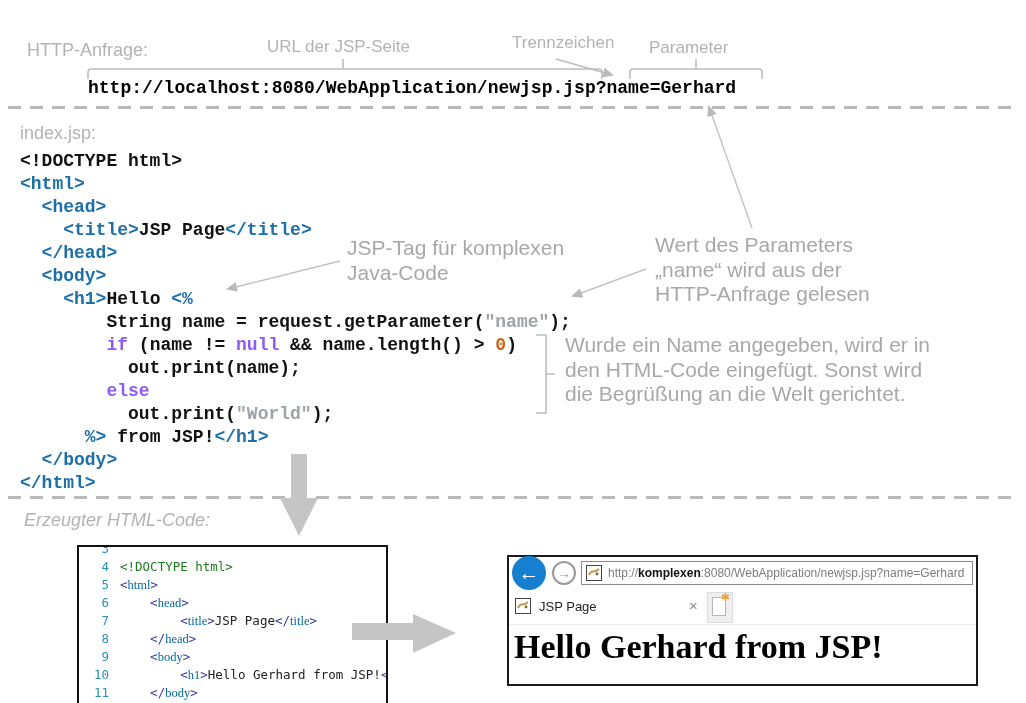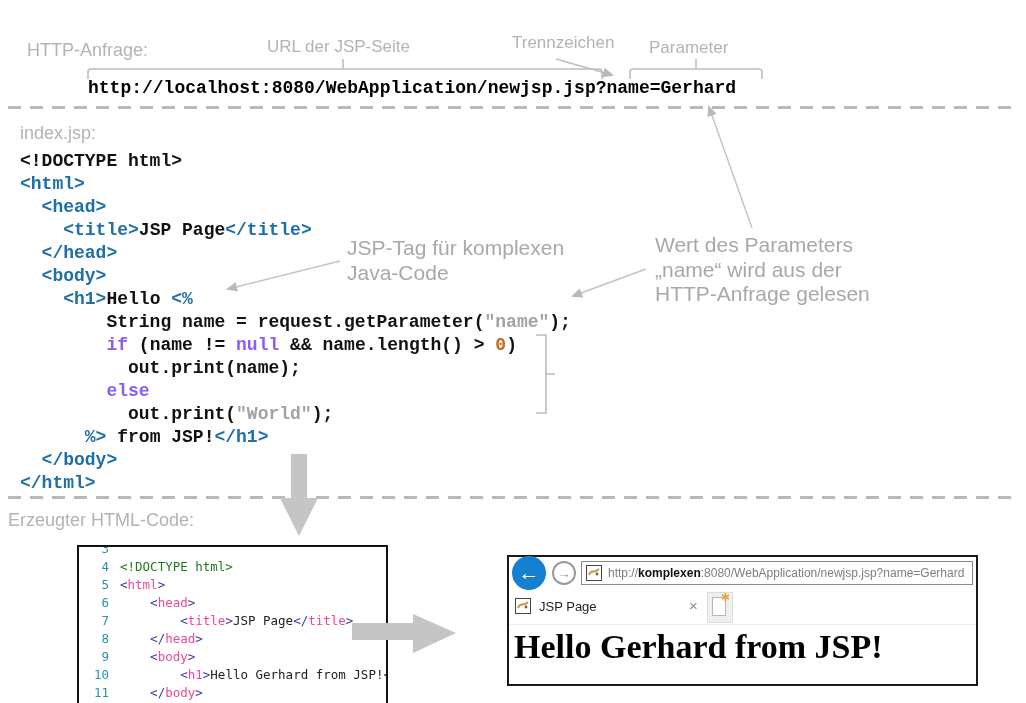--- a/index.html
+++ b/index.html
@@ -28,21 +28,21 @@
 
   
   .codebox { position:absolute; left:77px; top:513px; width:311px; height:175px;
              border:2px solid #111; background:#fff; overflow:hidden; padding:0 0 0 6px; }
   .codebox .inner { margin-top:-7px; }
   .codebox .cline { display:flex; white-space:pre; font-family:"DejaVu Sans Mono", monospace;
                     font-size:12.5px; line-height:18px; }
   .g-ln { width:24px; flex:none; text-align:right; color:#2B91AF; margin-right:11px; }
   .seg-doc { color:#1F7A1F; }
   .seg-ab  { color:#3C3C9E; }
-  .seg-tn  { color:#ec4899; }
+  .seg-tn  { color:#0369a1;font-family:Liberation Serif, serif; }
   .seg-tx  { color:#222; }
 
   
   .overlay { position:absolute; left:0; top:0; pointer-events:none; }
 
   
   .browser { position:absolute; left:507px; top:523px; width:471px; height:131px;
              border:2px solid #1a1a1a; background:#fff; }
   .navrow { position:relative; height:32px; }
   .backbtn { position:absolute; left:3px; top:-1px; width:34px; height:34px; border-radius:50%;
@@ -90,22 +90,27 @@
 
   <div class="ann" style="left:347px; top:204px;">
     <div>JSP-Tag für komplexen</div>
     <div>Java-Code</div>
   </div>
   <div class="ann" style="left:655px; top:201px;">
     <div>Wert des Parameters</div>
     <div>„name“ wird aus der</div>
     <div>HTTP-Anfrage gelesen</div>
   </div>
+  <div class="ann" style="left:565px; top:301px;">
+    <div>Wurde ein Name angegeben, wird er in</div>
+    <div>den HTML-Code eingefügt. Sonst wird</div>
+    <div>die Begrüßung an die Welt gerichtet.</div>
+  </div>
 
-  <div class="glabel" style="left:8px; top:478px;">Erzeugter HTML-Code:</div>
+  <div class="glabel" style="left:24px; top:478px;font-style:italic;">Erzeugter HTML-Code:</div>
 
   <div class="codebox">
     <div class="inner">
         <div class="cline"><span class="g-ln">3</span>&nbsp;</div>
         <div class="cline"><span class="g-ln">4</span><span class="seg-doc">&lt;!DOCTYPE html&gt;</span></div>
         <div class="cline"><span class="g-ln">5</span><span class="seg-ab">&lt;</span><span class="seg-tn">html</span><span class="seg-ab">&gt;</span></div>
         <div class="cline"><span class="g-ln">6</span><span class="seg-tx">    </span><span class="seg-ab">&lt;</span><span class="seg-tn">head</span><span class="seg-ab">&gt;</span></div>
         <div class="cline"><span class="g-ln">7</span><span class="seg-tx">        </span><span class="seg-ab">&lt;</span><span class="seg-tn">title</span><span class="seg-ab">&gt;</span><span class="seg-tx">JSP Page</span><span class="seg-ab">&lt;/</span><span class="seg-tn">title</span><span class="seg-ab">&gt;</span></div>
         <div class="cline"><span class="g-ln">8</span><span class="seg-tx">    </span><span class="seg-ab">&lt;/</span><span class="seg-tn">head</span><span class="seg-ab">&gt;</span></div>
         <div class="cline"><span class="g-ln">9</span><span class="seg-tx">    </span><span class="seg-ab">&lt;</span><span class="seg-tn">body</span><span class="seg-ab">&gt;</span></div>

